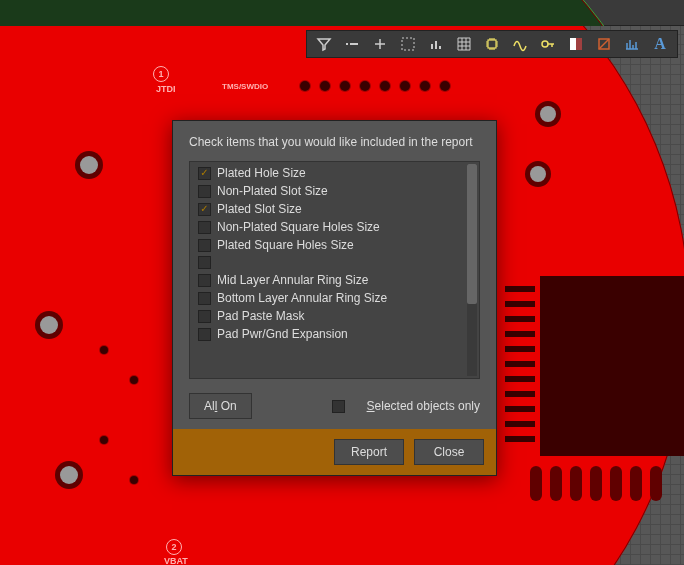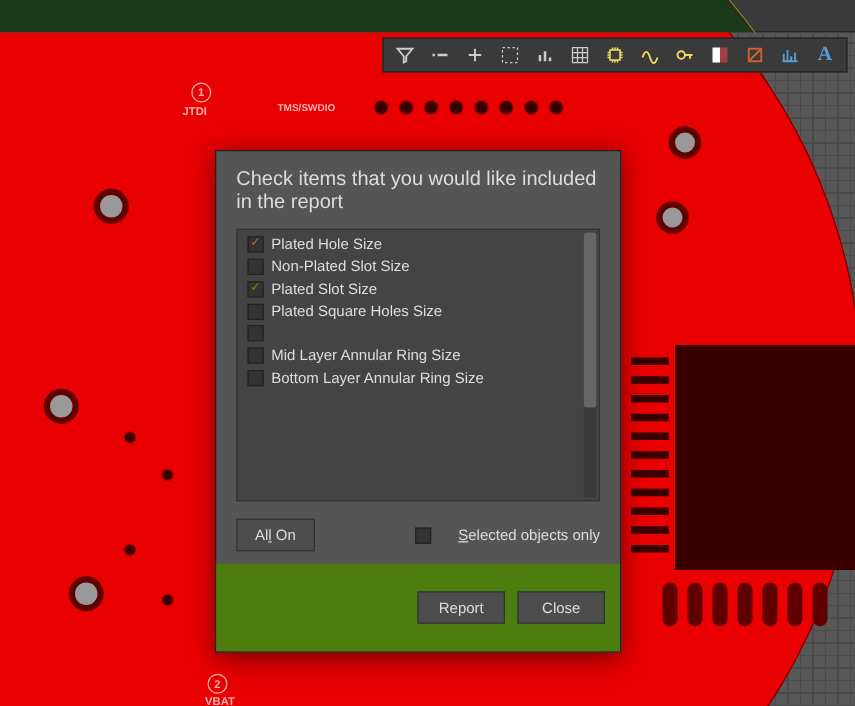--- a/index.html
+++ b/index.html
@@ -136,21 +136,21 @@
     color: #fff;
     display: flex; align-items: center; justify-content: center;
     font-size: 14px;
     font-weight: bold;
     cursor: pointer;
   }
   .dlg-body {
     padding: 14px 16px 10px;
   }
   .dlg-instr {
-    font-size: 16px;
+    font-size: 12px;
     color: #ddd;
     margin-bottom: 12px;
   }
   .chkpanel {
     background: #444;
     border: 1px solid #333;
     height: 218px;
     padding: 4px 0;
     position: relative;
   }
@@ -204,22 +204,22 @@
     color: #ddd;
     padding: 5px 14px;
     font-size: 12px;
     cursor: pointer;
     text-align: center;
     min-width: 60px;
   }
   .btn .ul { text-decoration: underline; }
   .spacer { flex: 1; }
   .dlg-footer {
-    background: #4d7c0f;
-    padding: 22px 12px;
+    background: #a16207;
+    padding: 10px 12px;
     display: flex;
     justify-content: flex-end;
     gap: 10px;
   }
   .btn.primary { min-width: 70px; }
   .so-label { display:flex; align-items:flex-end; gap:22px; }
   .so-label .ul { text-decoration: underline; }
 </style>
 </head>
 <body>
@@ -275,21 +275,21 @@
   <div class="trace" style="left:505px;top:335px;width:30px;height:6px"></div>
   <div class="trace" style="left:505px;top:350px;width:30px;height:6px"></div>
   <div class="trace" style="left:505px;top:365px;width:30px;height:6px"></div>
   <div class="trace" style="left:505px;top:380px;width:30px;height:6px"></div>
   <div class="trace" style="left:505px;top:395px;width:30px;height:6px"></div>
   <div class="trace" style="left:505px;top:410px;width:30px;height:6px"></div>
 
   <div class="silk" style="left:153px;top:40px;border:1px solid #ffb0b0;border-radius:50%;width:16px;height:16px;display:flex;align-items:center;justify-content:center">
       <span>1</span>
     </div>
-  <div class="silk" style="left:146px;top:58px">JTDI</div>
+  <div class="silk" style="left:156px;top:58px">JTDI</div>
   <div class="silk" style="left:222px;top:56px;font-size:8px">TMS/SWDIO</div>
   <div class="silk" style="left:166px;top:513px;border:1px solid #ffb0b0;border-radius:50%;width:16px;height:16px;display:flex;align-items:center;justify-content:center">
       <span>2</span>
     </div>
   <div class="silk" style="left:164px;top:530px">VBAT</div>
 </div>
 
 <div class="toolbar">
   <div class="tbtn">
       <svg viewBox="0 0 16 16" fill="none" stroke="currentColor" stroke-width="1.5">
@@ -373,32 +373,44 @@
           <div class="chk">
             <span class="cbox"></span>
             <span>Non-Plated Slot Size</span>
           </div>
           <div class="chk">
             <span class="cbox">✓</span>
             <span>Plated Slot Size</span>
           </div>
           <div class="chk">
             <span class="cbox"></span>
+            <span>Non-Plated Square Holes Size</span>
+          </div>
+          <div class="chk">
+            <span class="cbox"></span>
             <span>Plated Square Holes Size</span>
           </div>
           <div class="chk">
             <span class="cbox"></span>
           </div>
           <div class="chk">
             <span class="cbox"></span>
             <span>Mid Layer Annular Ring Size</span>
           </div>
           <div class="chk">
             <span class="cbox"></span>
             <span>Bottom Layer Annular Ring Size</span>
+          </div>
+          <div class="chk">
+            <span class="cbox"></span>
+            <span>Pad Paste Mask</span>
+          </div>
+          <div class="chk">
+            <span class="cbox"></span>
+            <span>Pad Pwr/Gnd Expansion</span>
           </div>
         </div>
       <div class="scrollbar">
         <div class="scrollthumb"></div>
       </div>
     </div>
     <div class="dlg-row2">
       <div class="btn"><span id="allon-pre">Al</span><span class="ul">l</span><span id="allon-post"> On</span></div>
       <div class="spacer"></div>
       <div class="so-label">

